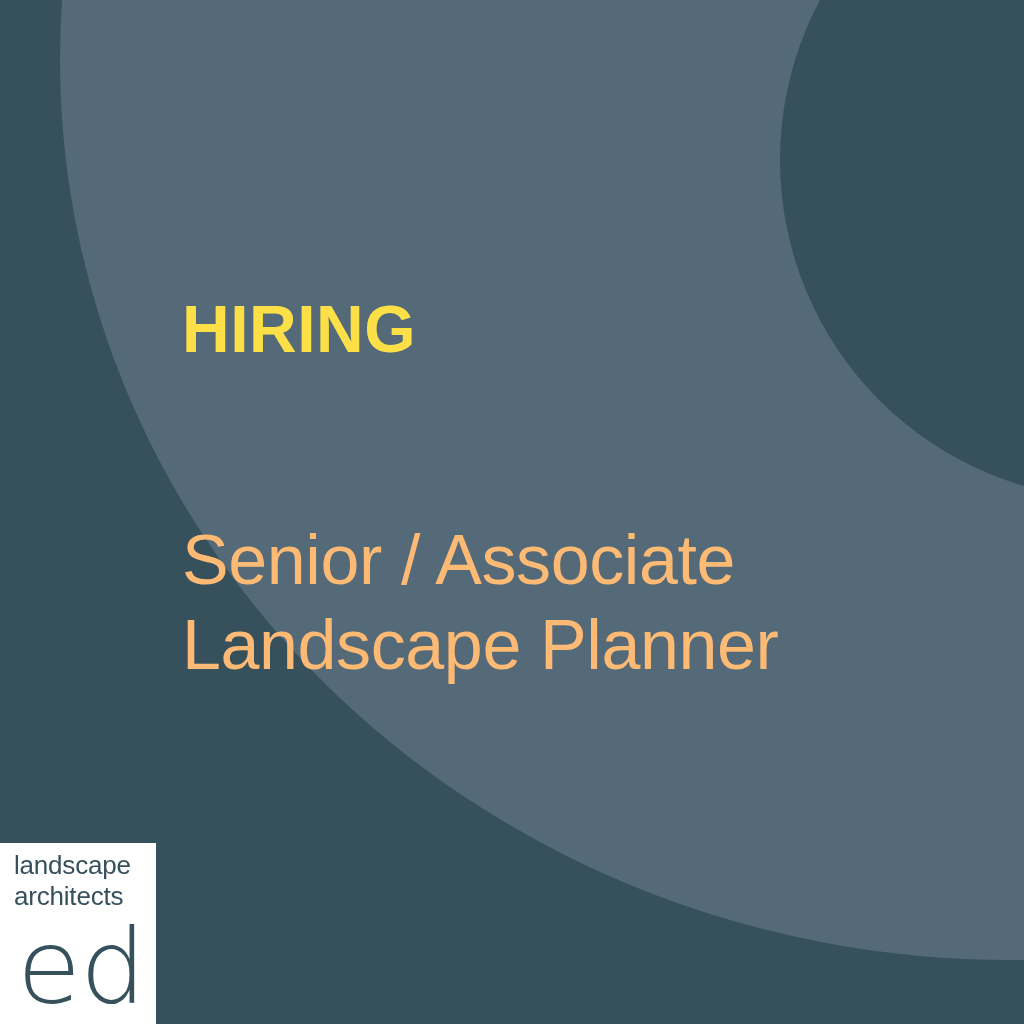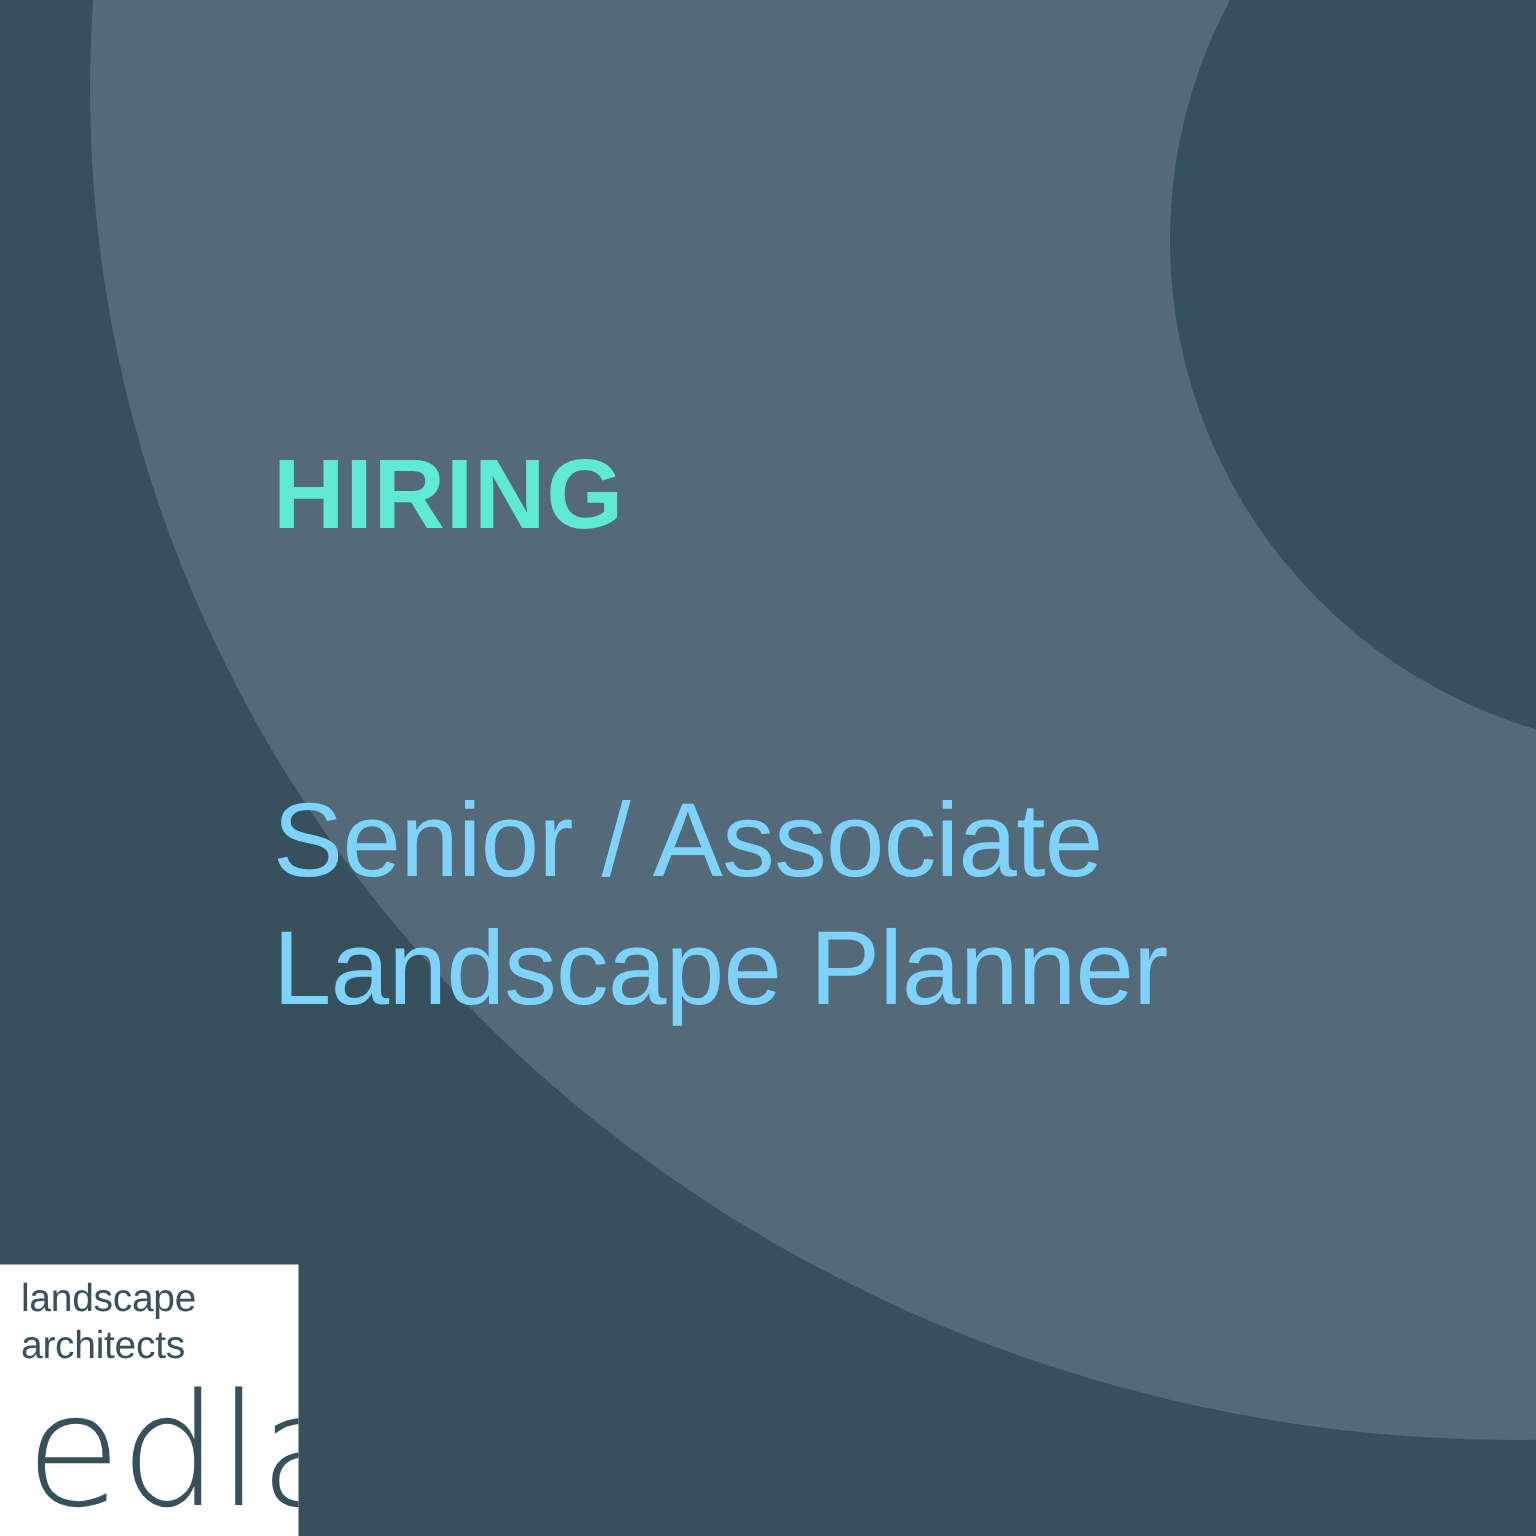--- a/index.html
+++ b/index.html
@@ -40,48 +40,48 @@
     line-height: 1.0;
     color: #ffffff;
     white-space: nowrap;
     margin: 0;
   }
   .hiring {
     font-size: 66px;
     font-weight: 700;
     letter-spacing: 0.5px;
     line-height: 1.0;
-    color: #5eead4;
+    color: #fde047;
     white-space: nowrap;
     margin: 26px 0 0 0;
   }
 
   
   .role-block {
     position: absolute;
     left: 182px;
     top: 518px;
     width: 760px;
   }
   .role-line {
     font-size: 70px;
     font-weight: 400;
     line-height: 85px;
-    color: #7dd3fc;
+    color: #fdba74;
     white-space: nowrap;
     margin: 0;
     letter-spacing: -0.4px;
   }
 
   
   .logo-box {
     position: absolute;
     left: 0;
     top: 843px;
-    width: 199px;
+    width: 156px;
     height: 181px;
     background: #ffffff;
     overflow: hidden;
   }
   .logo-tagline {
     position: absolute;
     left: 14px;
     top: 7px;
     color: #36505c;
     font-size: 26px;

